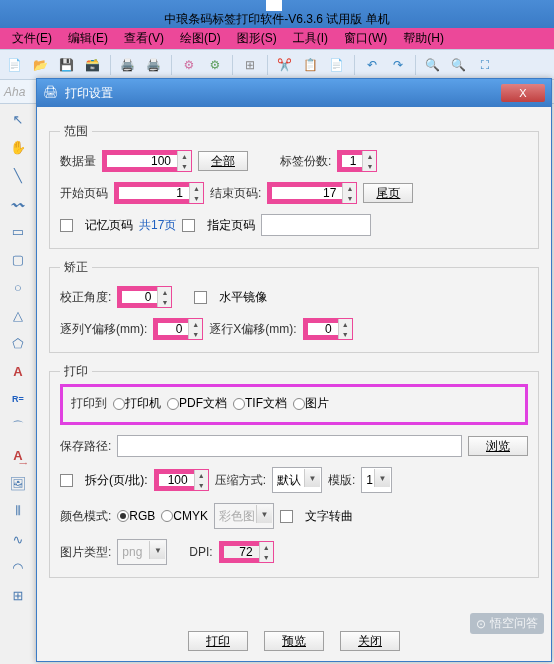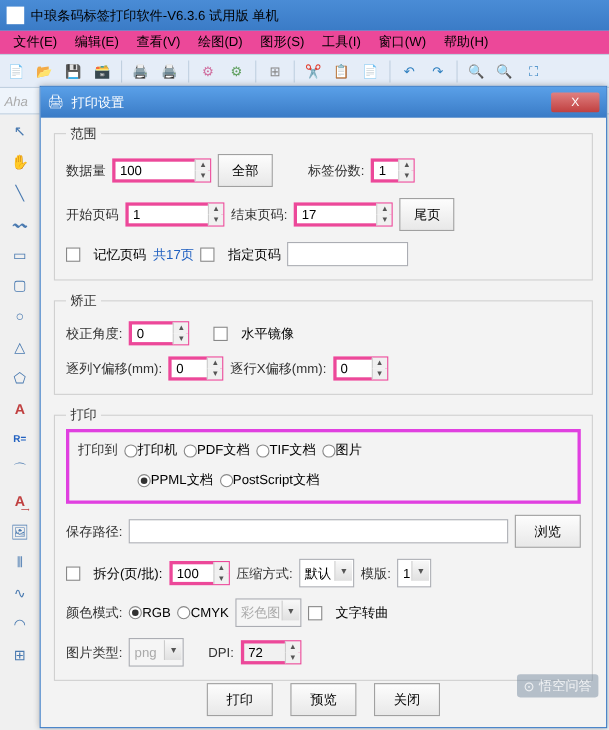--- a/index.html
+++ b/index.html
@@ -1,18 +1,18 @@
 <!DOCTYPE html>
 <html><head>
 <meta charset="utf-8">
 <style>
 * { box-sizing: border-box; font-family: "Microsoft YaHei", SimSun, sans-serif; font-size: 12px; }
 body { margin: 0; background: #f0f0f0; width: 554px; height: 664px; overflow: hidden; position: relative; }
 
-.title-bar { height: 28px; background: linear-gradient(#4a8cd6, #3a7bc6); display: flex; align-items: center; padding: 0 6px; color: #000; }
+.title-bar { height: 28px; background: linear-gradient(#4a8cd6, #3a7bc6); display: flex; align-items: center; padding: 0 6px; color: #000; flex-direction: column; }
 .title-bar .app-icon { width: 16px; height: 16px; background: #fff; margin-right: 6px; }
 .title-bar span { color: #000; }
 
 .menu-bar { height: 22px; background: #ec4899; display: flex; align-items: center; padding: 0 4px; border-bottom: 1px solid #c0d0e0; }
 .menu-bar .item { padding: 2px 8px; cursor: pointer; }
 
 .toolbar { height: 30px; background: #e5edf8; display: flex; align-items: center; padding: 0 4px; gap: 4px; border-bottom: 1px solid #c0d0e0; }
 .toolbar .tbtn { width: 22px; height: 22px; display: flex; align-items: center; justify-content: center; cursor: pointer; border-radius: 2px; }
 .toolbar .sep { width: 1px; height: 20px; background: #c0d0e0; margin: 0 2px; }
 
@@ -21,37 +21,37 @@
 
 .search-strip { height: 24px; background: #eef4fb; display: flex; align-items: center; padding: 0 4px; border-bottom: 1px solid #c0d0e0; }
 .search-strip .txt { color: #aaa; font-style: italic; }
 
 .dialog { position: absolute; left: 36px; top: 78px; width: 516px; height: 584px; background: #f3f3f3; border: 1px solid #3a7bc6; box-shadow: 0 0 6px rgba(0,0,0,.3); }
 .dialog-titlebar { height: 28px; background: linear-gradient(#5aa0e8, #3a7bc6); display: flex; align-items: center; padding: 0 6px; color: #fff; }
 .dialog-titlebar .icon { width: 16px; height: 16px; margin-right: 6px; }
 .dialog-titlebar .spacer { flex: 1; }
 .dialog-titlebar .close { width: 44px; height: 18px; background: linear-gradient(#e08080, #c04040); color: #fff; display: flex; align-items: center; justify-content: center; border-radius: 2px; cursor: pointer; font-size: 11px; }
 
-.dialog-body { padding: 6px 12px; }
+.dialog-body { padding: 16px 12px; }
 
 fieldset { border: 1px solid #d0d0d0; margin: 0 0 10px 0; padding: 10px 10px 12px 10px; background: #f3f3f3; }
 legend { padding: 0 4px; color: #333; }
 
 .row { display: flex; align-items: center; gap: 6px; margin-bottom: 10px; flex-wrap: wrap; }
 .row:last-child { margin-bottom: 0; }
 .lbl { color: #333; white-space: nowrap; }
 
 .num-input { position: relative; display: inline-flex; }
-.num-input input { width: 70px; height: 22px; border: 3px solid #ec4899; padding: 0 16px 0 4px; text-align: left; }
+.num-input input { width: 70px; height: 22px; border: 5px solid #ec4899; padding: 0 16px 0 4px; text-align: right; }
 .num-input.wide input { width: 90px; }
 .num-input.narrow input { width: 40px; }
 .num-input .spin { position: absolute; right: 1px; top: 1px; width: 14px; height: 20px; display: flex; flex-direction: column; }
 .num-input .spin div { flex: 1; background: #f0f0f0; border-left: 1px solid #ccc; font-size: 7px; display: flex; align-items: center; justify-content: center; cursor: pointer; color: #555; }
 
-.btn { height: 30px; padding: 0 12px; background: linear-gradient(#fdfdfd, #e8e8e8); border: 1px solid #a0a0a0; cursor: pointer; display: inline-flex; align-items: center; justify-content: center; }
+.btn { height: 20px; padding: 0 12px; background: linear-gradient(#fdfdfd, #e8e8e8); border: 1px solid #a0a0a0; cursor: pointer; display: inline-flex; align-items: center; justify-content: center; text-decoration: underline; }
 .btn.wide { min-width: 60px; }
 
 .chk { display: inline-flex; align-items: center; gap: 12px; cursor: pointer; }
 .chk .box { width: 13px; height: 13px; border: 1px solid #888; background: #fff; }
 .radio { display: inline-flex; align-items: center; gap: 0; cursor: pointer; }
 .radio .circ { width: 12px; height: 12px; border: 1px solid #888; border-radius: 50%; background: #fff; display: flex; align-items: center; justify-content: center; }
 .radio.sel .circ::after { content: ''; width: 6px; height: 6px; background: #333; border-radius: 50%; }
 
 .txt-input { height: 22px; border: 1px solid #abadb3; padding: 0 4px; background: #fff; }
 
@@ -254,30 +254,20 @@
             </label>
           <label class="radio">
               <span class="circ"></span>
               <span>TIF文档</span>
             </label>
           <label class="radio">
               <span class="circ"></span>
               <span>图片</span>
             </label>
         </div>
-        <div class="row" style="padding-left:54px;margin-bottom:0">
-          <label class="radio sel">
-              <span class="circ"></span>
-              <span>PPML文档</span>
-            </label>
-          <label class="radio">
-              <span class="circ"></span>
-              <span>PostScript文档</span>
-            </label>
-        </div>
       </div>
 
       <div class="row">
         <span class="lbl">保存路径:</span>
         <input class="txt-input" style="flex: 1 1 0%; min-width: 280px;">
         <button class="btn wide">浏览</button>
       </div>
 
       <div class="row">
         <label class="chk">

